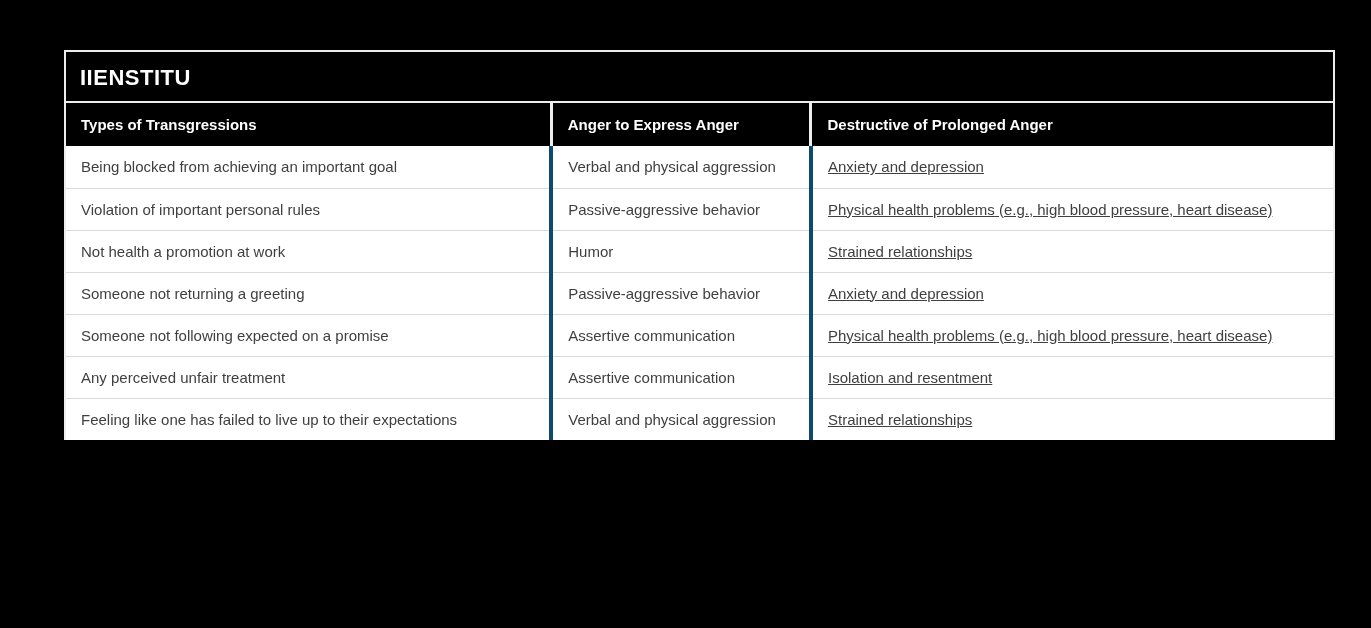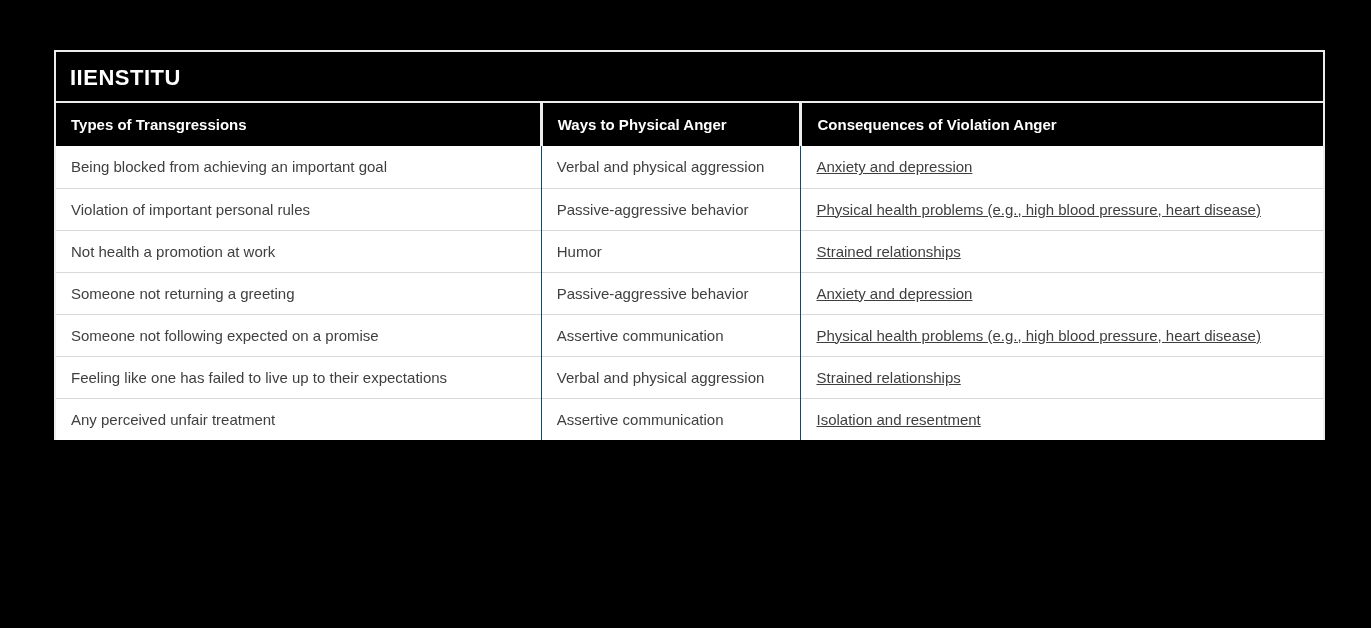--- a/index.html
+++ b/index.html
@@ -10,21 +10,21 @@
     font-family: "Liberation Sans", "DejaVu Sans", sans-serif;
     overflow: hidden;
   }
   .page {
     position: relative;
     width: 1371px; height: 628px;
     background: #000000;
   }
   .card {
     position: absolute;
-    left: 54px; top: 50px;
+    left: 64px; top: 50px;
     width: 1271px;
     background: #000000;
     border: 2px solid #ededed;
     border-bottom: none;
   }
   .card-title {
     height: 51px;
     line-height: 51px;
     padding: 0 14px;
     background: #000000;
@@ -52,21 +52,21 @@
     white-space: nowrap;
     overflow: hidden;
   }
   .data-table th:last-child { border-right: none; }
   .data-table td {
     background: #ffffff;
     color: #3f3f3f;
     font-size: 15px;
     height: 42px;
     padding: 0 15px;
-    border-right: 1px solid #0c4a6e;
+    border-right: 4px solid #0c4a6e;
     border-top: 1px solid #d9d9d9;
     vertical-align: middle;
     white-space: nowrap;
     overflow: hidden;
   }
   .data-table td:last-child { border-right: none; text-decoration: underline; }
   .data-table tbody tr:first-child td { border-top: none; }
 </style>
 </head>
 <body>
@@ -76,22 +76,22 @@
     <div class="card-title">IIENSTITU</div>
     <table class="data-table">
       <colgroup>
         <col style="width:38.3%">
         <col style="width:20.5%">
         <col style="width:41.2%">
       </colgroup>
       <thead>
         <tr>
           <th>Types of Transgressions</th>
-          <th>Ways to Physical Anger</th>
-          <th>Consequences of Violation Anger</th>
+          <th>Anger to Express Anger</th>
+          <th>Destructive of Prolonged Anger</th>
         </tr>
       </thead>
       <tbody id="table-body">
   <tr>
     <td>Being blocked from achieving an important goal</td>
     <td>Verbal and physical aggression</td>
     <td>Anxiety and depression</td>
   </tr>
 
   <tr>
@@ -115,26 +115,26 @@
   </tr>
 
   <tr>
     <td>Someone not following expected on a promise</td>
     <td>Assertive communication</td>
     <td>Physical health problems (e.g., high blood pressure, heart disease)</td>
   </tr>
 
 
   <tr>
+    <td>Any perceived unfair treatment</td>
+    <td>Assertive communication</td>
+    <td>Isolation and resentment</td>
+  </tr>
+
+  <tr>
     <td>Feeling like one has failed to live up to their expectations</td>
     <td>Verbal and physical aggression</td>
     <td>Strained relationships</td>
-  </tr>
-
-  <tr>
-    <td>Any perceived unfair treatment</td>
-    <td>Assertive communication</td>
-    <td>Isolation and resentment</td>
   </tr>
 </tbody>
     </table>
   </div>
 </div>
 
 </body></html>

